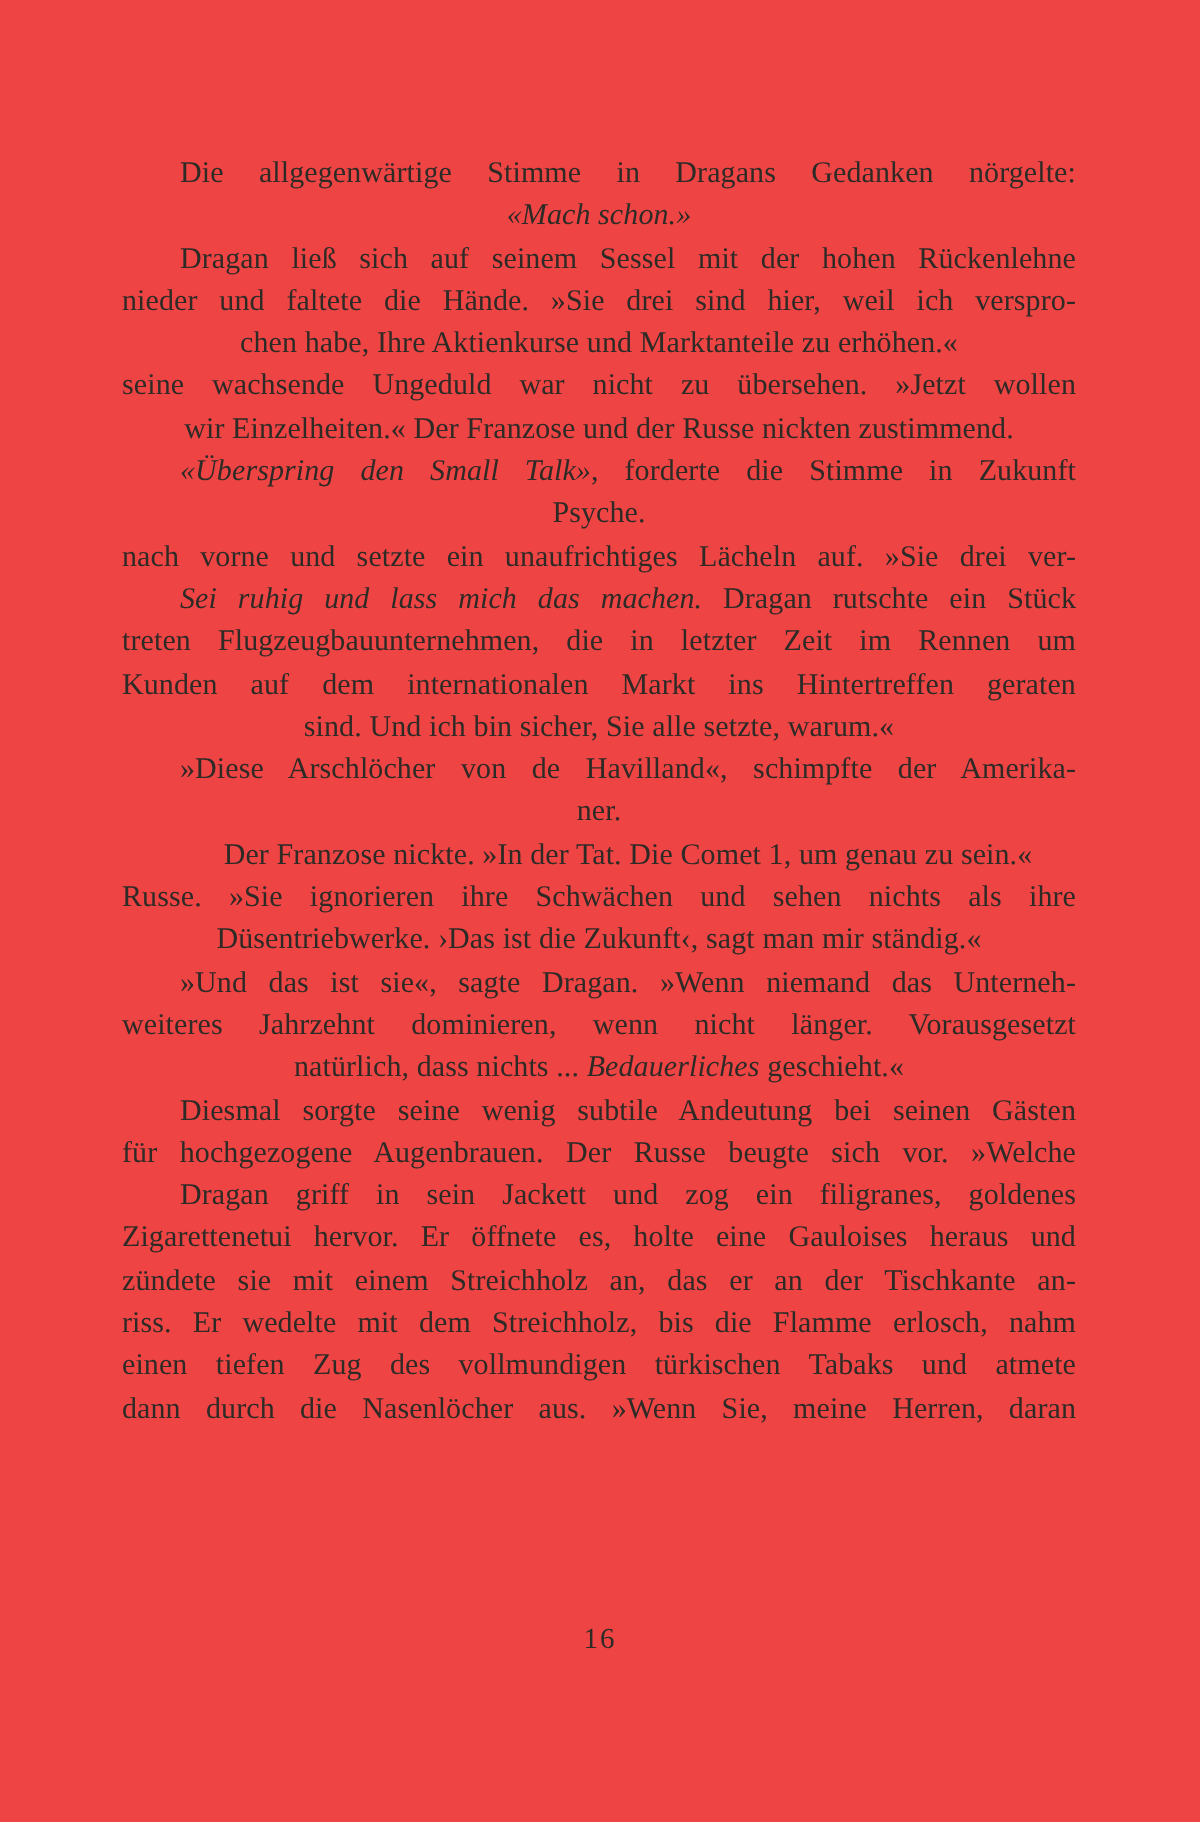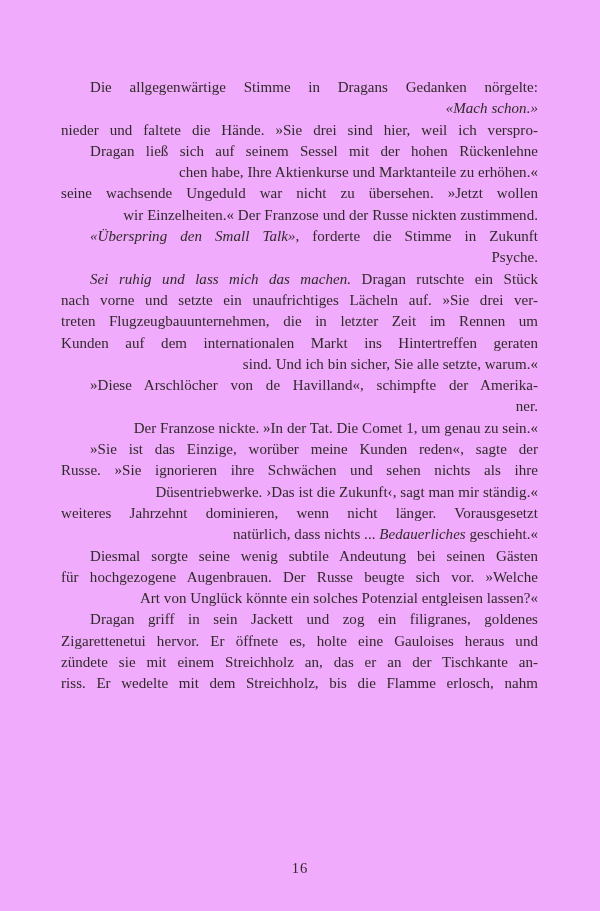--- a/index.html
+++ b/index.html
@@ -20,73 +20,74 @@
     position: absolute;
     left: 61px;
     top: 77px;
     width: 477px;
   }
   .line {
     height: 21.3px;
     line-height: 21.3px;
     font-size: 15px;
     overflow: hidden;
-    text-align: right;
+    text-align: center;
     letter-spacing: 0.05px;
   }
   .line.just {
     text-align: justify;
     text-align-last: justify;
   }
   .line.indent {
     padding-left: 29px;
   }
   .it {
     font-style: italic;
   }
   .page-number {
     position: absolute;
     left: 0;
-    top: 859px;
+    top: 811px;
     width: 600px;
     text-align: center;
     font-size: 14.5px;
     letter-spacing: 1px;
     line-height: 18px;
   }
 </style>
 </head>
 <body>
 
-<div class="page" style="background: #f0abfc; color: rgb(46, 43, 39);">
+<div class="page" style="background: #ef4444; color: rgb(46, 43, 39);">
   <div class="text-block">
       <div class="line indent just"><span>Die allgegenwärtige Stimme in Dragans Gedanken nörgelte:</span></div>
       <div class="line"><span class="it">«Mach schon.»</span></div>
+      <div class="line indent just"><span>Dragan ließ sich auf seinem Sessel mit der hohen Rückenlehne</span></div>
       <div class="line just"><span>nieder und faltete die Hände. »Sie drei sind hier, weil ich verspro-</span></div>
-      <div class="line indent just"><span>Dragan ließ sich auf seinem Sessel mit der hohen Rückenlehne</span></div>
       <div class="line"><span>chen habe, Ihre Aktienkurse und Marktanteile zu erhöhen.«</span></div>
       <div class="line just"><span>seine wachsende Ungeduld war nicht zu übersehen. »Jetzt wollen</span></div>
       <div class="line"><span>wir Einzelheiten.« Der Franzose und der Russe nickten zustimmend.</span></div>
       <div class="line indent just"><span class="it">«Überspring den Small Talk»</span><span>, forderte die Stimme in Zukunft</span></div>
       <div class="line"><span>Psyche.</span></div>
+      <div class="line just"><span>nach vorne und setzte ein unaufrichtiges Lächeln auf. »Sie drei ver-</span></div>
       <div class="line indent just"><span class="it">Sei ruhig und lass mich das machen.</span><span> Dragan rutschte ein Stück</span></div>
-      <div class="line just"><span>nach vorne und setzte ein unaufrichtiges Lächeln auf. »Sie drei ver-</span></div>
       <div class="line just"><span>treten Flugzeugbauunternehmen, die in letzter Zeit im Rennen um</span></div>
       <div class="line just"><span>Kunden auf dem internationalen Markt ins Hintertreffen geraten</span></div>
       <div class="line"><span>sind. Und ich bin sicher, Sie alle setzte, warum.«</span></div>
       <div class="line indent just"><span>»Diese Arschlöcher von de Havilland«, schimpfte der Amerika-</span></div>
       <div class="line"><span>ner.</span></div>
       <div class="line indent"><span>Der Franzose nickte. »In der Tat. Die Comet 1, um genau zu sein.«</span></div>
-      <div class="line indent just"><span>»Sie ist das Einzige, worüber meine Kunden reden«, sagte der</span></div>
       <div class="line just"><span>Russe. »Sie ignorieren ihre Schwächen und sehen nichts als ihre</span></div>
       <div class="line"><span>Düsentriebwerke. ›Das ist die Zukunft‹, sagt man mir ständig.«</span></div>
+      <div class="line indent just"><span>»Und das ist sie«, sagte Dragan. »Wenn niemand das Unterneh-</span></div>
       <div class="line just"><span>weiteres Jahrzehnt dominieren, wenn nicht länger. Vorausgesetzt</span></div>
       <div class="line"><span>natürlich, dass nichts ... </span><span class="it">Bedauerliches</span><span> geschieht.«</span></div>
       <div class="line indent just"><span>Diesmal sorgte seine wenig subtile Andeutung bei seinen Gästen</span></div>
       <div class="line just"><span>für hochgezogene Augenbrauen. Der Russe beugte sich vor. »Welche</span></div>
-      <div class="line"><span>Art von Unglück könnte ein solches Potenzial entgleisen lassen?«</span></div>
       <div class="line indent just"><span>Dragan griff in sein Jackett und zog ein filigranes, goldenes</span></div>
       <div class="line just"><span>Zigarettenetui hervor. Er öffnete es, holte eine Gauloises heraus und</span></div>
       <div class="line just"><span>zündete sie mit einem Streichholz an, das er an der Tischkante an-</span></div>
       <div class="line just"><span>riss. Er wedelte mit dem Streichholz, bis die Flamme erlosch, nahm</span></div>
+      <div class="line just"><span>einen tiefen Zug des vollmundigen türkischen Tabaks und atmete</span></div>
+      <div class="line just"><span>dann durch die Nasenlöcher aus. »Wenn Sie, meine Herren, daran</span></div>
     </div>
   <div class="page-number">16</div>
 </div>
 
 </body></html>

